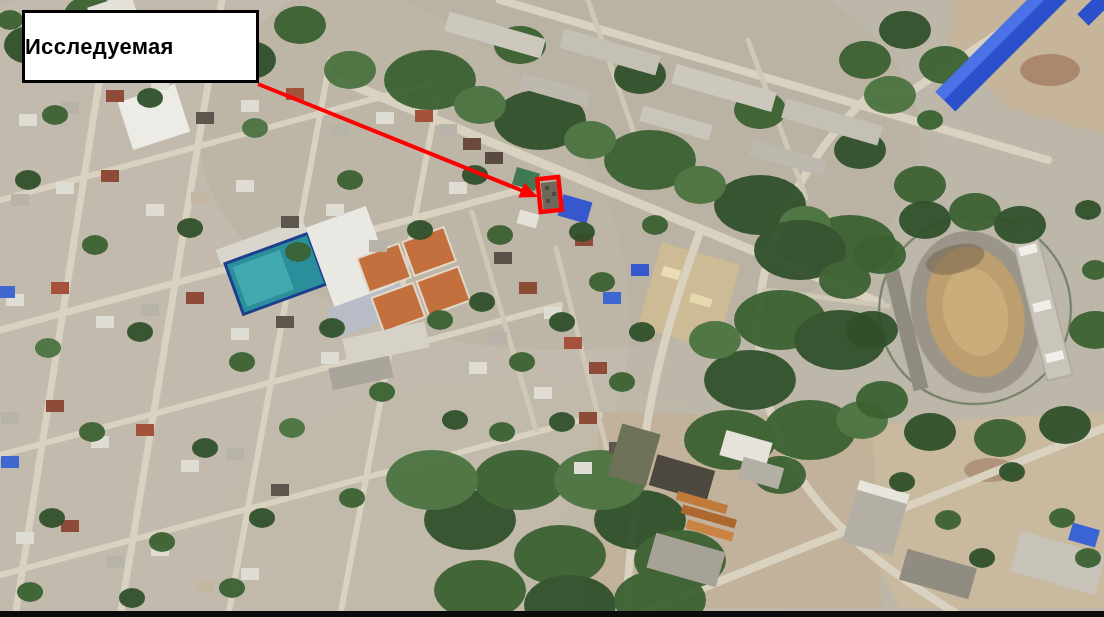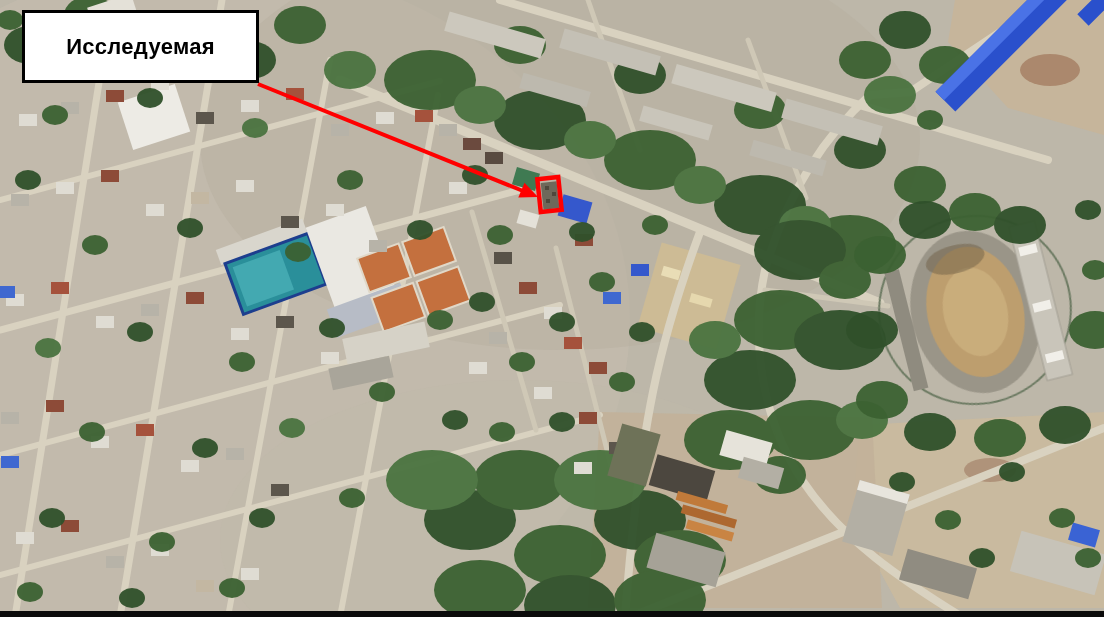--- a/index.html
+++ b/index.html
@@ -1,21 +1,21 @@
 <!DOCTYPE html>
 <html><head>
 <meta charset="utf-8">
 <style>
   html,body{margin:0;padding:0;background:#ffffff;}
   .stage{position:relative;width:1104px;height:617px;overflow:hidden;
          font-family:"Liberation Sans","DejaVu Sans",sans-serif;}
   .stage svg{position:absolute;left:0;top:0;display:block;}
   .label-box{position:absolute;left:22px;top:10px;width:237px;height:73px;
              box-sizing:border-box;background:#ffffff;border:3px solid #000000;
-             display:flex;flex-direction:column;align-items:center;justify-content:center;
+             display:flex;flex-direction:column;align-items:flex-start;justify-content:center;
              font-weight:bold;font-size:22px;line-height:30px;color:#000;
              letter-spacing:.3px;z-index:30;}
   .overlay{z-index:20;pointer-events:none;}
   .map{z-index:1;}
   .bottom-bar{position:absolute;left:0;bottom:0;width:1104px;height:6px;
               background:#0b0b0b;z-index:25;}
 </style>
 </head>
 <body>
 

